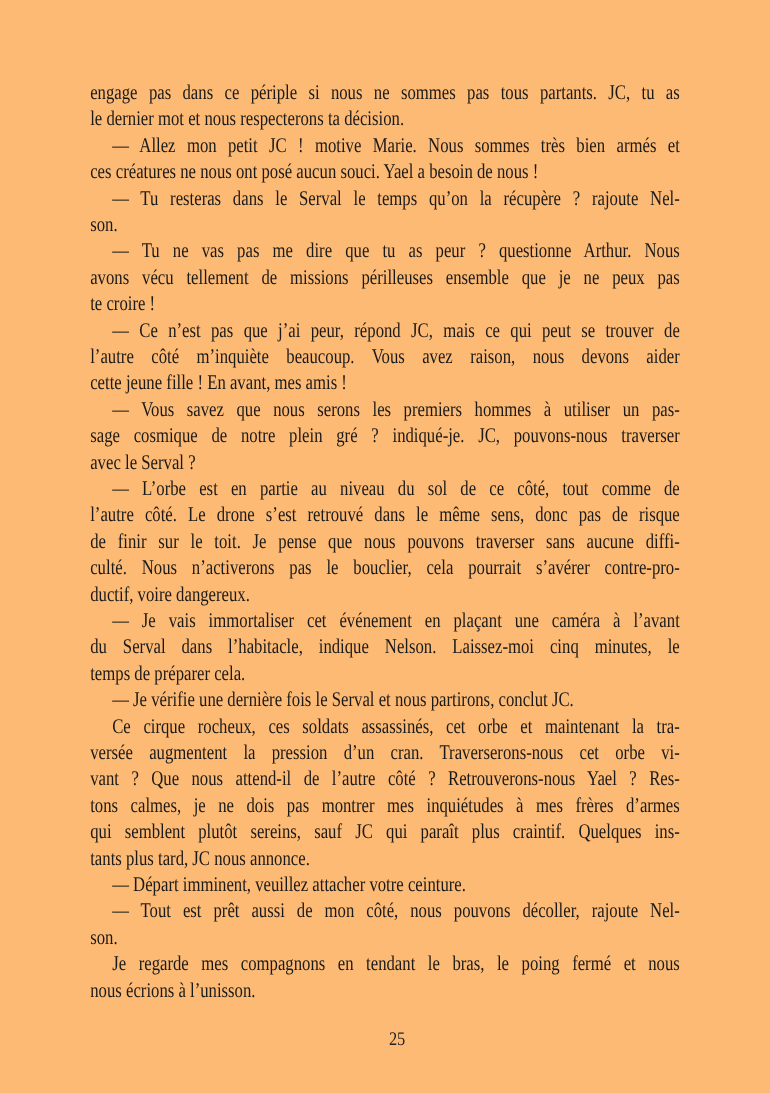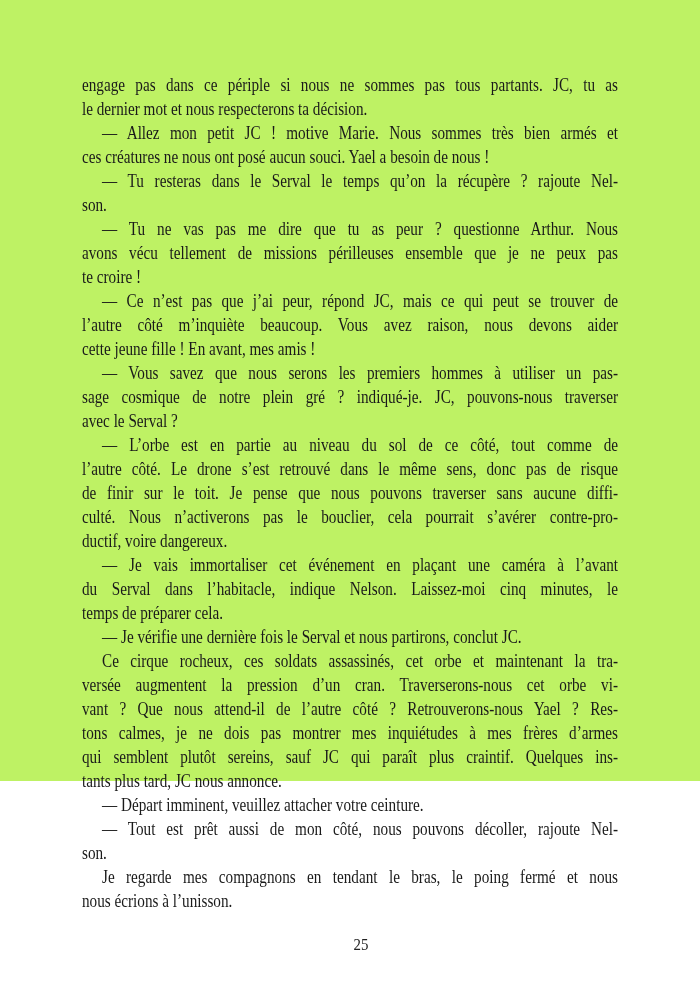--- a/index.html
+++ b/index.html
@@ -6,22 +6,22 @@
     margin: 0;
     padding: 0;
     width: 700px;
     height: 994px;
     background: #ffffff;
     overflow: hidden;
   }
   .page {
     position: relative;
     width: 700px;
-    height: 781px;
-    background: #bef264;
+    height: 994px;
+    background: #fdba74;
     font-family: "Liberation Serif", "DejaVu Serif", serif;
     color: #1a1a1a;
   }
   
   .text-block {
     position: absolute;
     left: 82px;
     top: 73px;
     width: 670px;
     transform: scaleX(0.8);

